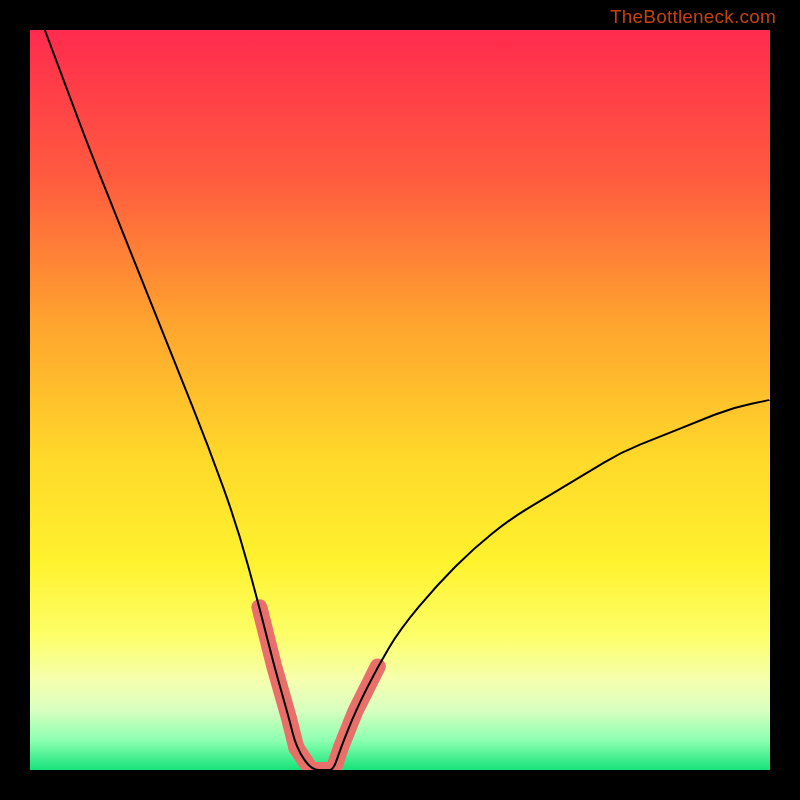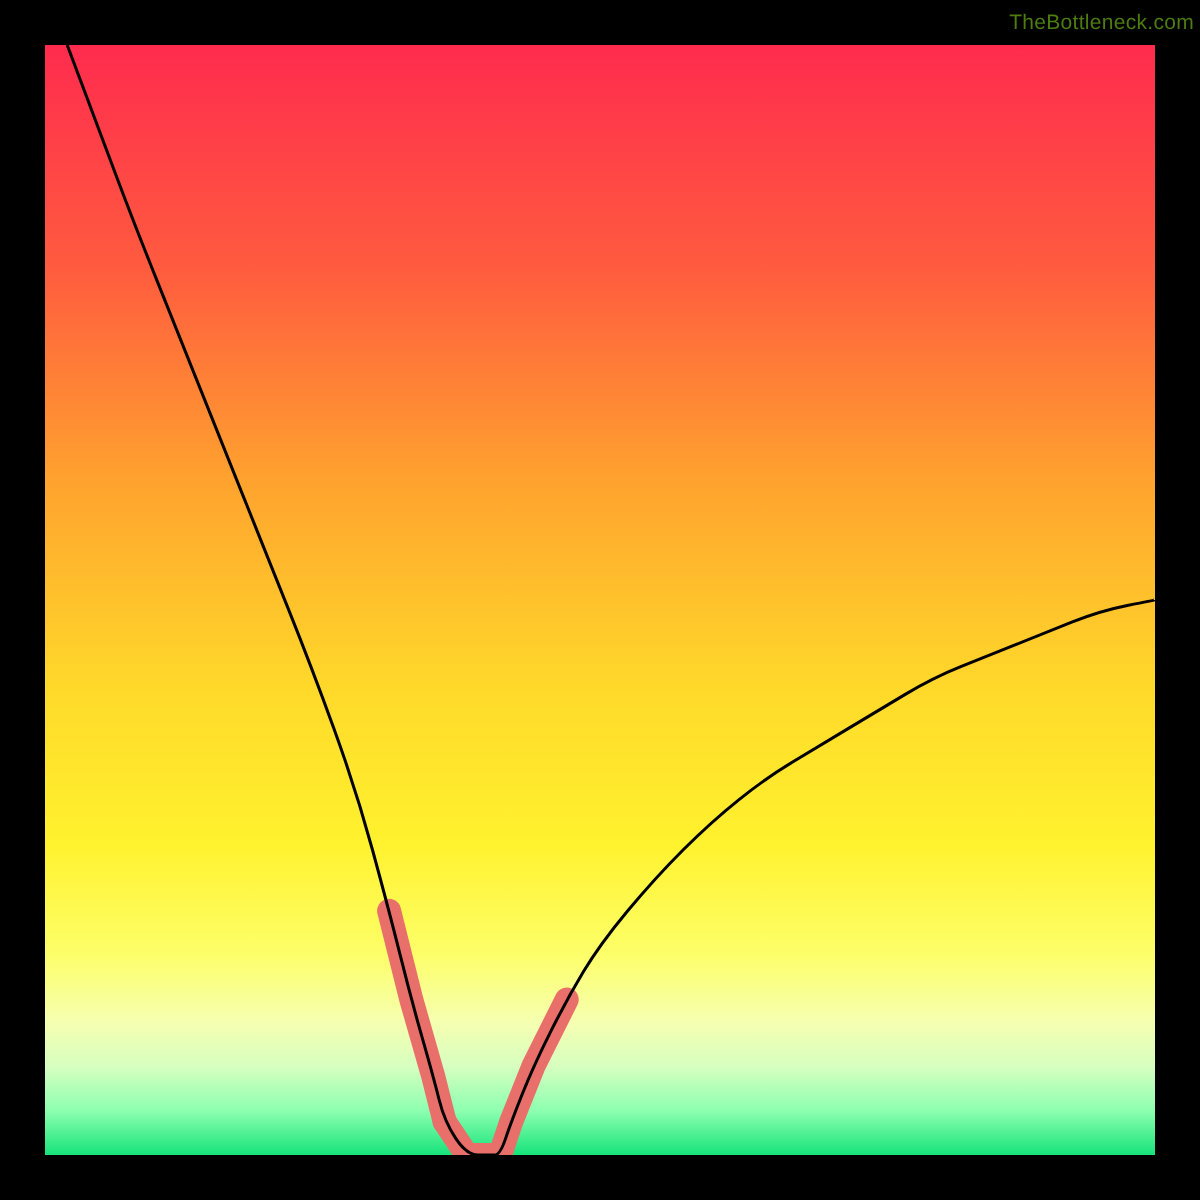--- a/index.html
+++ b/index.html
@@ -21,23 +21,23 @@
     position: absolute;
     left: 30px;
     top: 30px;
     width: 740px;
     height: 740px;
     overflow: hidden;
   }
   .watermark {
     position: absolute;
     top: 6px;
-    right: 4px;
-    color: #4d7c0f;
-    font-size: 14px;
+    right: 24px;
+    color: #c2410c;
+    font-size: 19px;
     font-weight: 400;
     letter-spacing: 0.2px;
     user-select: none;
   }
 </style>
 </head>
 <body>
 
 <div class="frame">
   <div class="watermark">TheBottleneck.com</div>

